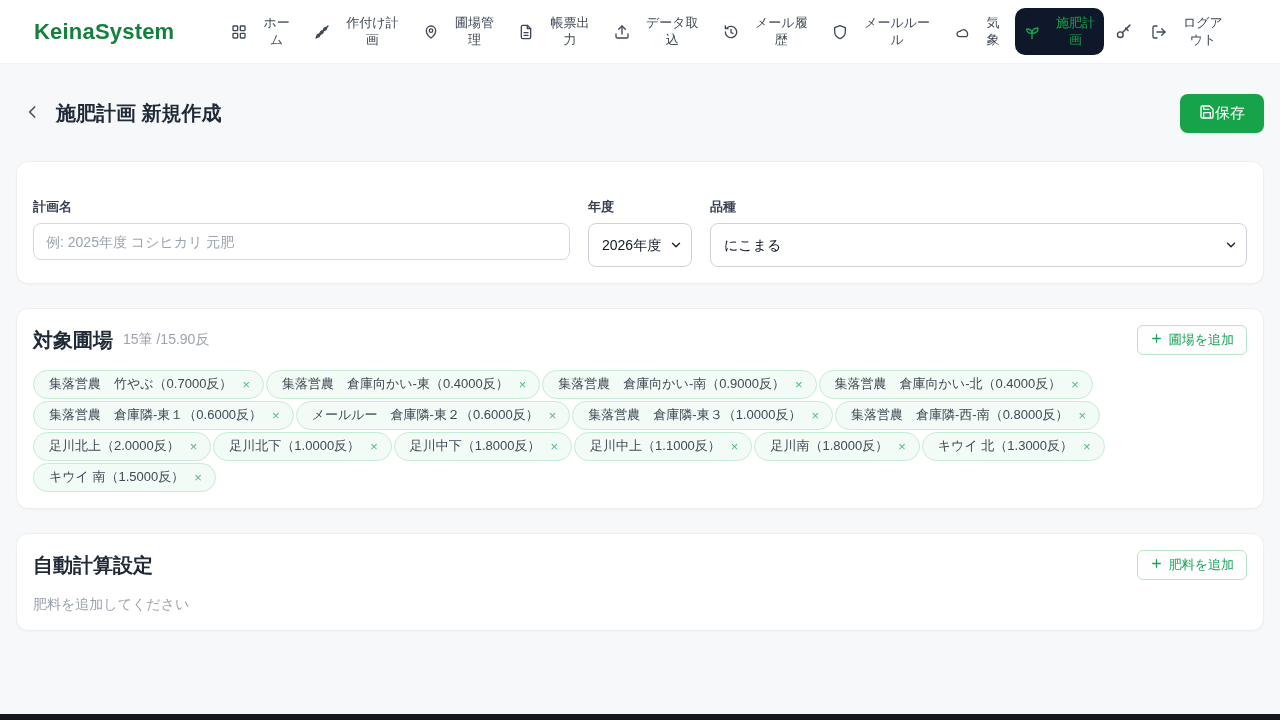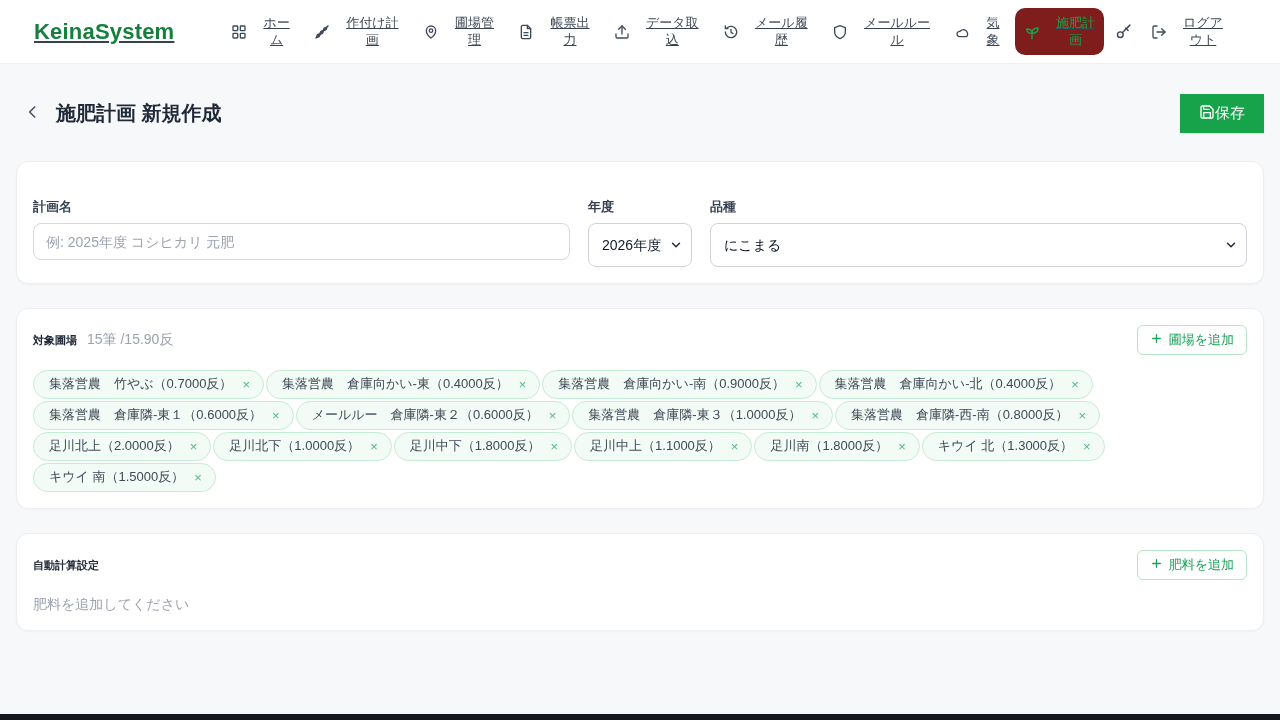--- a/index.html
+++ b/index.html
@@ -5,53 +5,53 @@
   * { margin: 0; padding: 0; box-sizing: border-box; }
   html, body {
     width: 1280px; height: 720px; overflow: hidden;
     font-family: "Liberation Sans", "DejaVu Sans", sans-serif;
     background: #f7f8fa; color: #374151;
   }
 
   
   .topnav {
     height: 64px; background: #ffffff; display: flex; align-items: center;
-    padding: 0 34px; border-bottom: 1px solid #f1f2f4; text-decoration: underline;
+    padding: 0 34px; border-bottom: 1px solid #f1f2f4;
   }
   .brand {
     font-size: 22px; font-weight: 700; color: #15803d; letter-spacing: .2px;
     cursor: pointer; white-space: nowrap;
   }
   .nav-items {
     flex: 1; display: flex; align-items: center; justify-content: space-between;
     margin-left: 48px; margin-right: 14px;
   }
   .nav-item {
     display: flex; align-items: center; gap: 16px; cursor: pointer;
     color: #3f4956; padding: 7px 9px; border-radius: 10px;
   }
   .nav-item .nav-label {
     font-size: 13px; line-height: 1.25; text-align: center; white-space: pre-line;
   }
   .nav-item svg { flex: 0 0 auto; display: block; }
-  .nav-item.active { background: #7f1d1d; color: #16a34a; }
+  .nav-item.active { background: #0f172a; color: #16a34a; }
   .nav-item.icon-only { padding: 7px 4px; }
 
   
   .page-header {
     display: flex; align-items: center; margin: 30px 16px 0 20px;
   }
   .back-btn {
     width: 26px; height: 26px; display: flex; align-items: center; justify-content: center;
     color: #475569; cursor: pointer; background: none; border: none;
   }
   .page-title { font-size: 20px; font-weight: 700; color: #1f2937; margin-left: 10px; }
   .save-btn {
     margin-left: auto; display: inline-flex; align-items: center; 
-    background: #17a34a; color: #ffffff; border: none; border-radius: 0;
+    background: #17a34a; color: #ffffff; border: none; border-radius: 8px;
     padding: 10px 19px; font-size: 15px; font-family: inherit; cursor: pointer;
     box-shadow: 0 1px 2px rgba(0,0,0,.08);
   }
 
   
   .card {
     background: #ffffff; border: 1px solid #eceef1; border-radius: 12px;
     margin: 0 16px; padding: 16px; box-shadow: 0 1px 2px rgba(16,24,40,.03);
   }
   .card-1 { margin-top: 28px; }
@@ -74,21 +74,21 @@
     appearance: none; -webkit-appearance: none; width: 100%; height: 44px;
     border: 1px solid #cfd3d9; border-radius: 8px; padding: 0 30px 0 13px;
     font-size: 14px; font-family: inherit; color: #111827; background: #fff; cursor: pointer;
   }
   .select-wrap .chev {
     position: absolute; right: 9px; top: 50%; transform: translateY(-50%);
     pointer-events: none; color: #1f2937; display: flex;
   }
 
   .section-head { display: flex; align-items: center; }
-  .section-title { font-size: 11px; font-weight: 700; color: #1f2937; }
+  .section-title { font-size: 20px; font-weight: 700; color: #1f2937; }
   .section-summary { font-size: 14px; color: #9ca3af; margin-left: 10px; }
   .add-btn {
     margin-left: auto; display: inline-flex; align-items: center; gap: 6px;
     background: #fdfefd; border: 1px solid #b6e5c9; color: #1ea15a;
     border-radius: 6px; padding: 5px 12px; font-size: 13px; font-family: inherit; cursor: pointer;
   }
 
   .tag-list { display: flex; flex-wrap: wrap; gap: 2px; margin-top: 15px; }
   .tag {
     display: inline-flex; align-items: center; gap: 10px;

